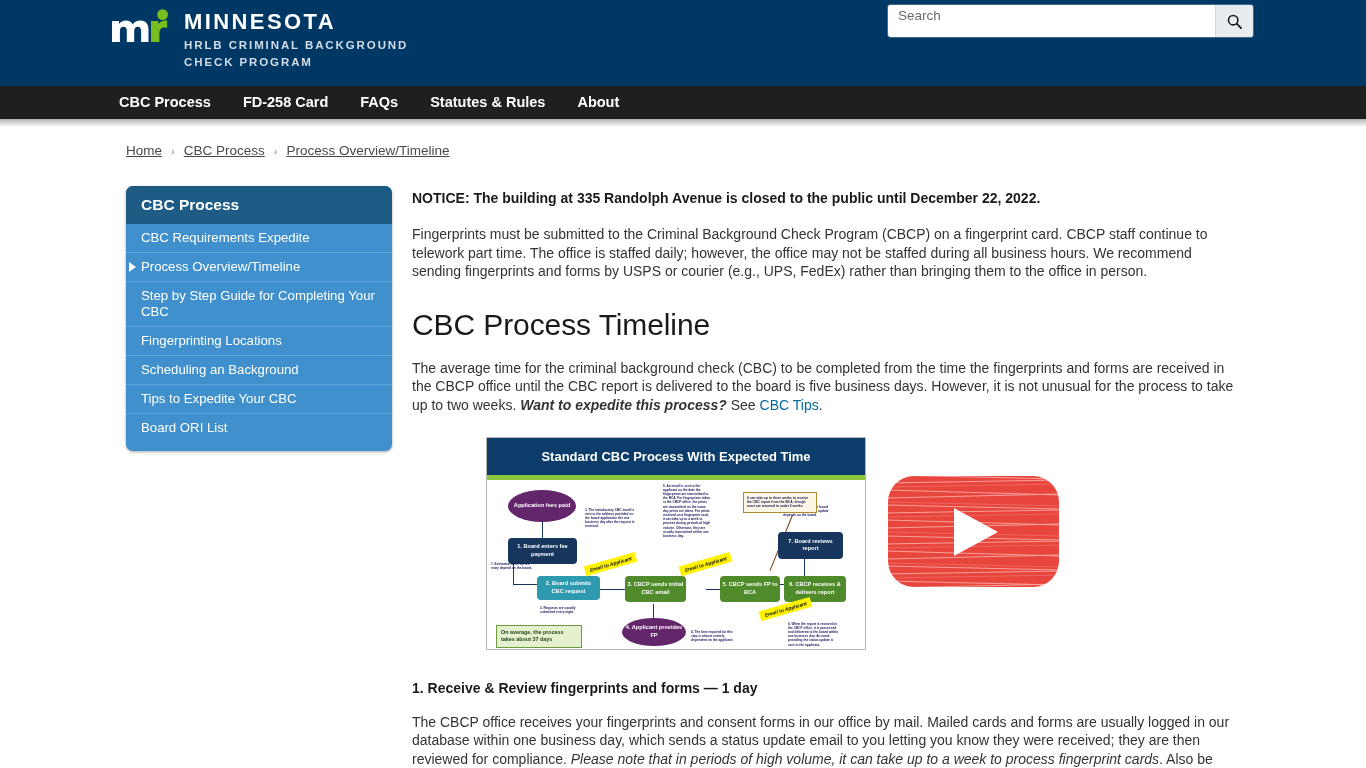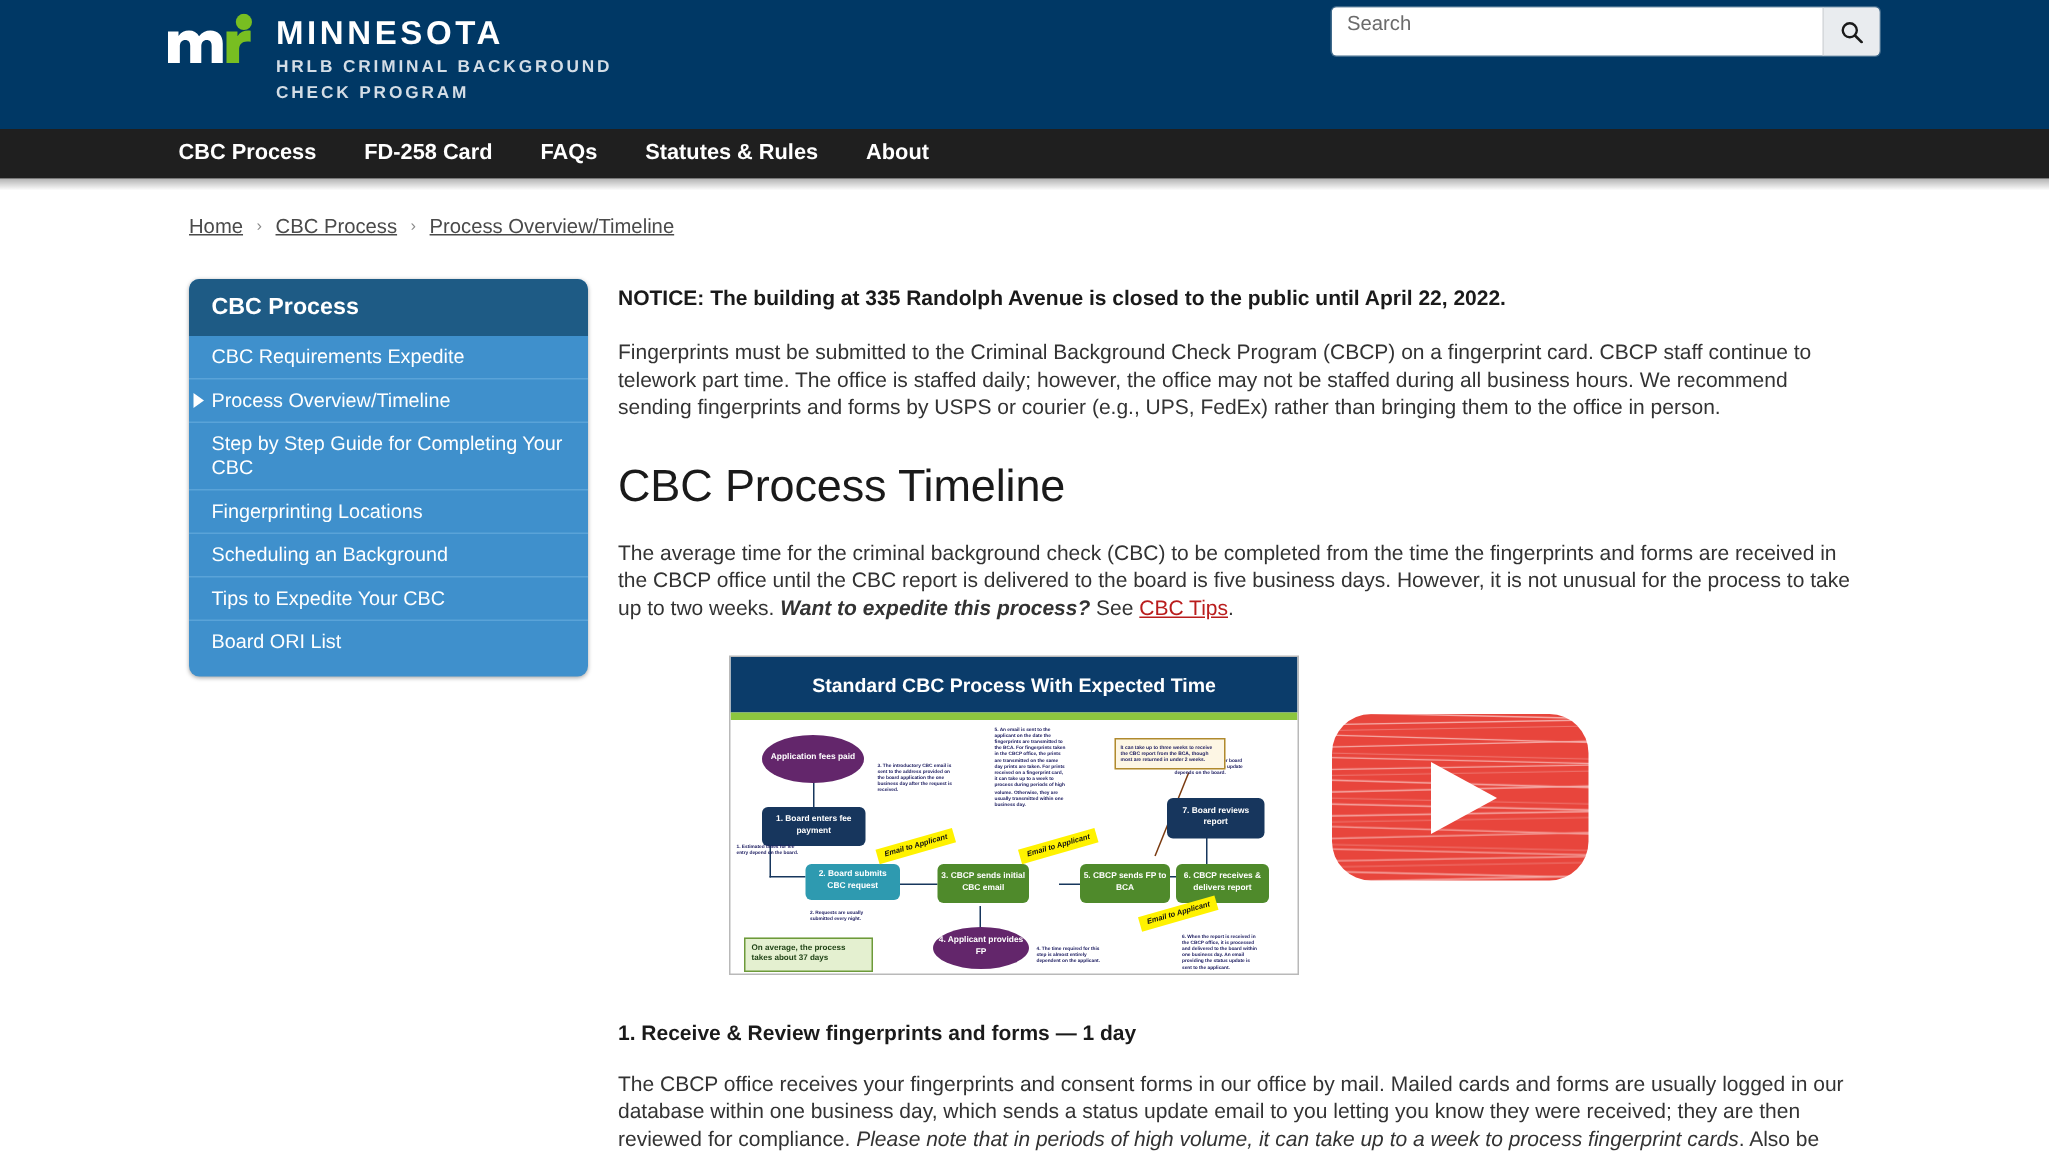--- a/index.html
+++ b/index.html
@@ -164,21 +164,21 @@
     margin-top: 27px;
     margin-bottom: 0;
     letter-spacing: -0.1px;
   }
   h2.step-h {
     font-size: 14px; font-weight: bold; color: #1a1a1a;
     margin-top: 30px;
   }
   .em-bold { font-weight: bold; font-style: italic; }
   .it { font-style: italic; }
-  a.inline-link { color: #b91c1c; text-decoration: underline; cursor: pointer; }
+  a.inline-link { color: #0369a1; cursor: pointer; }
 
   
   .media-row {
     display: flex; align-items: flex-start;
     margin-top: 22px;
     gap: 20px;
     padding-left: 74px;
   }
 
   
@@ -312,21 +312,21 @@
       <div class="sb-item active">Process Overview/Timeline</div>
       <div class="sb-item">Step by Step Guide for Completing Your CBC</div>
       <div class="sb-item">Fingerprinting Locations</div>
       <div class="sb-item">Scheduling an Background</div>
       <div class="sb-item">Tips to Expedite Your CBC</div>
       <div class="sb-item">Board ORI List</div>
     </aside>
 
     <main class="main">
 
-      <div class="notice">NOTICE: The building at 335 Randolph Avenue is closed to the public until April 22, 2022.</div>
+      <div class="notice">NOTICE: The building at 335 Randolph Avenue is closed to the public until December 22, 2022.</div>
 
       <p class="body-text">Fingerprints must be submitted to the Criminal Background Check Program (CBCP) on a fingerprint card. CBCP staff continue to telework part time. The office is staffed daily; however, the office may not be staffed during all business hours. We recommend sending fingerprints and forms by USPS or courier (e.g., UPS, FedEx) rather than bringing them to the office in person.</p>
 
       <h1 class="page-h1">CBC Process Timeline</h1>
 
       <p class="body-text"><span>The average time for the criminal background check (CBC) to be completed from the time the fingerprints and forms are received in the CBCP office until the CBC report is delivered to the board is five business days. However, it is not unusual for the process to take up to two weeks. </span><span class="em-bold">Want to expedite this process?</span><span> See </span><a class="inline-link">CBC Tips</a><span>.</span></p>
 
       <div class="media-row">
 
         <figure class="diagram">

